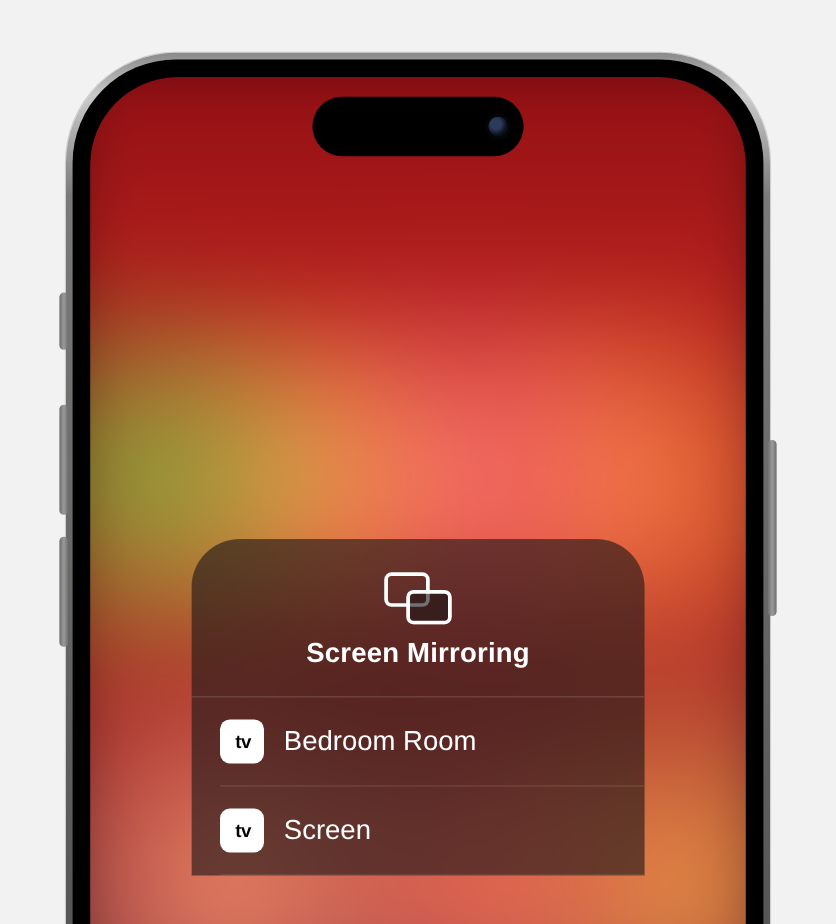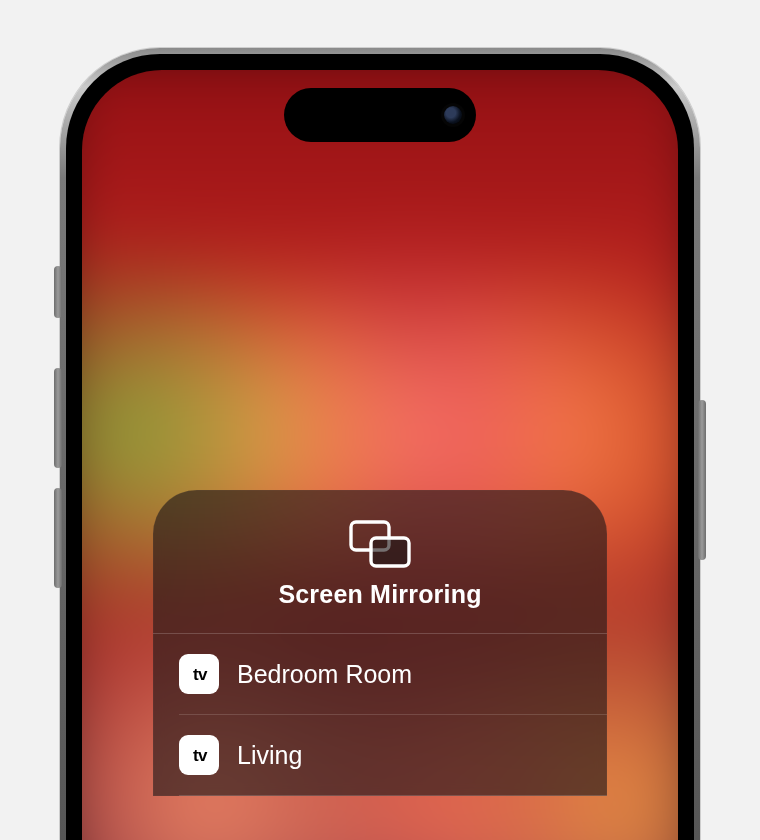--- a/index.html
+++ b/index.html
@@ -102,21 +102,21 @@
     background: radial-gradient(circle at 38% 38%, #2d3b5a 0 30%, #0b1220 60%, #000 100%);
     box-shadow: 0 0 0 3px #050505;
   }
 
   
   .modal {
     position: absolute;
     left: 50%;
     transform: translateX(-50%);
     top: 420px;               
-    width: 454px;
+    width: 412px;
     border-radius: 44px 44px 0 0;
     background: rgba(30, 22, 24, 0.62);
     backdrop-filter: blur(6px);
     color: #fff;
     overflow: hidden;
     box-shadow: 0 0 0 0.5px rgba(255,255,255,0.05) inset;
   }
   .modal-header {
     display: flex;
     flex-direction: column;
@@ -226,21 +226,21 @@
 
           <div class="inner-divider"></div>
 
           <div class="device-row">
             <span class="atv-icon">
               <span class="glyph">
                   <span class="apple"></span>
                   <span class="tv">tv</span>
                 </span>
             </span>
-            <span class="device-label">Living</span>
+            <span class="device-label">Screen</span>
           </div>
 
           <div class="inner-divider"></div>
         </div>
       </div>
     </div>
   </div>
 </div>
 
 </body></html>

